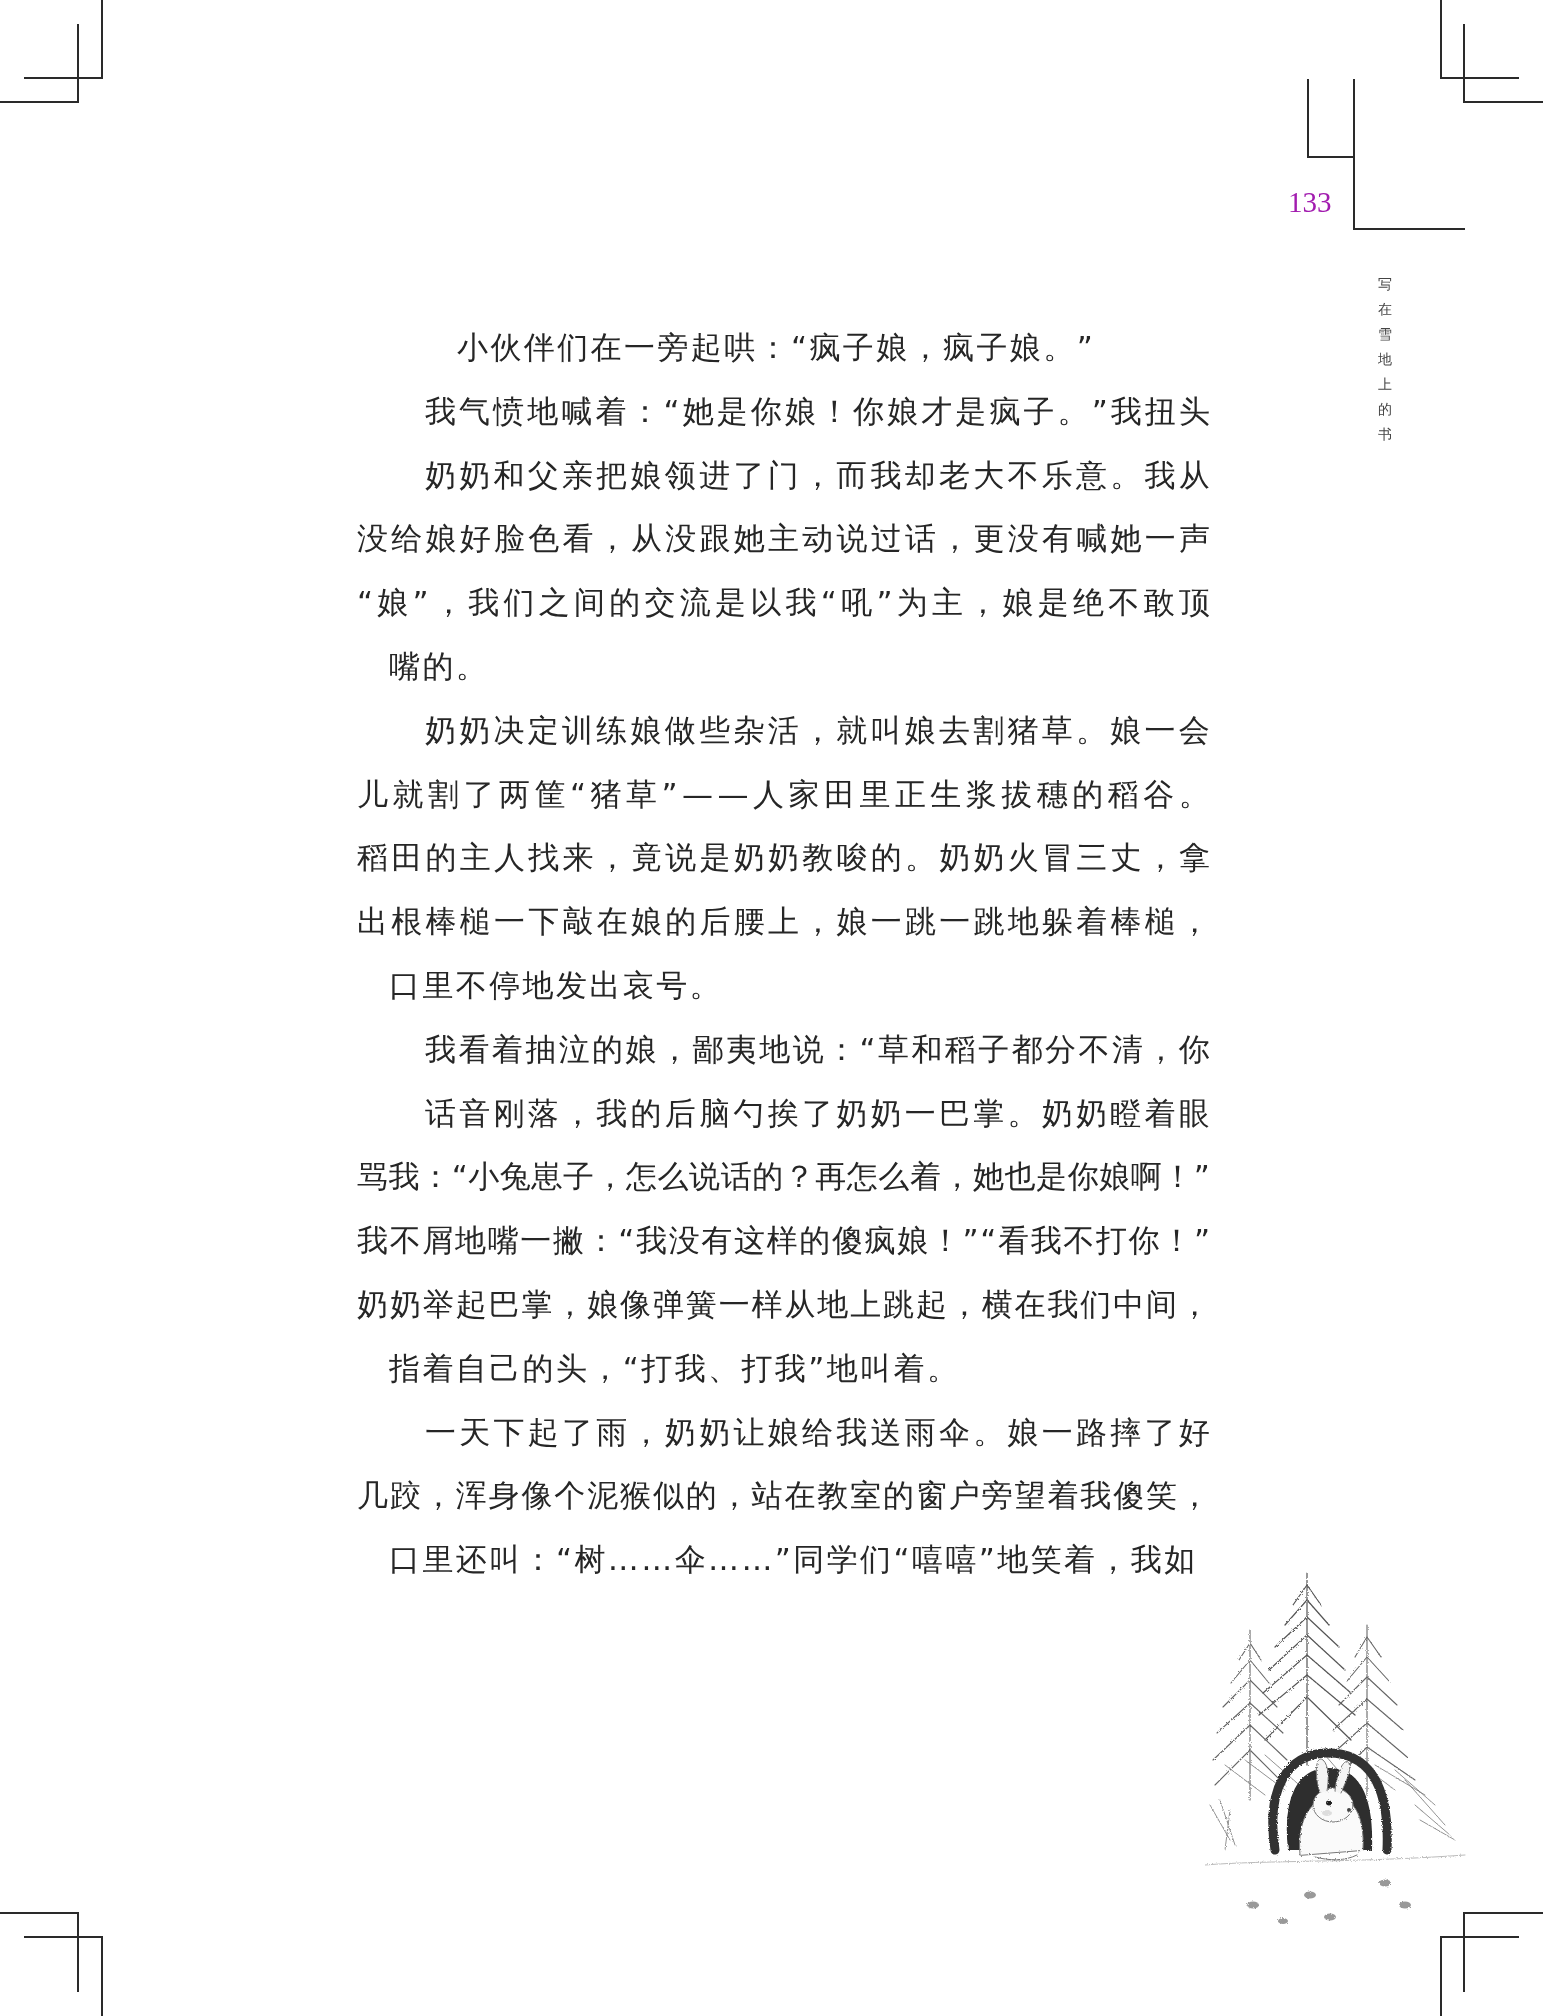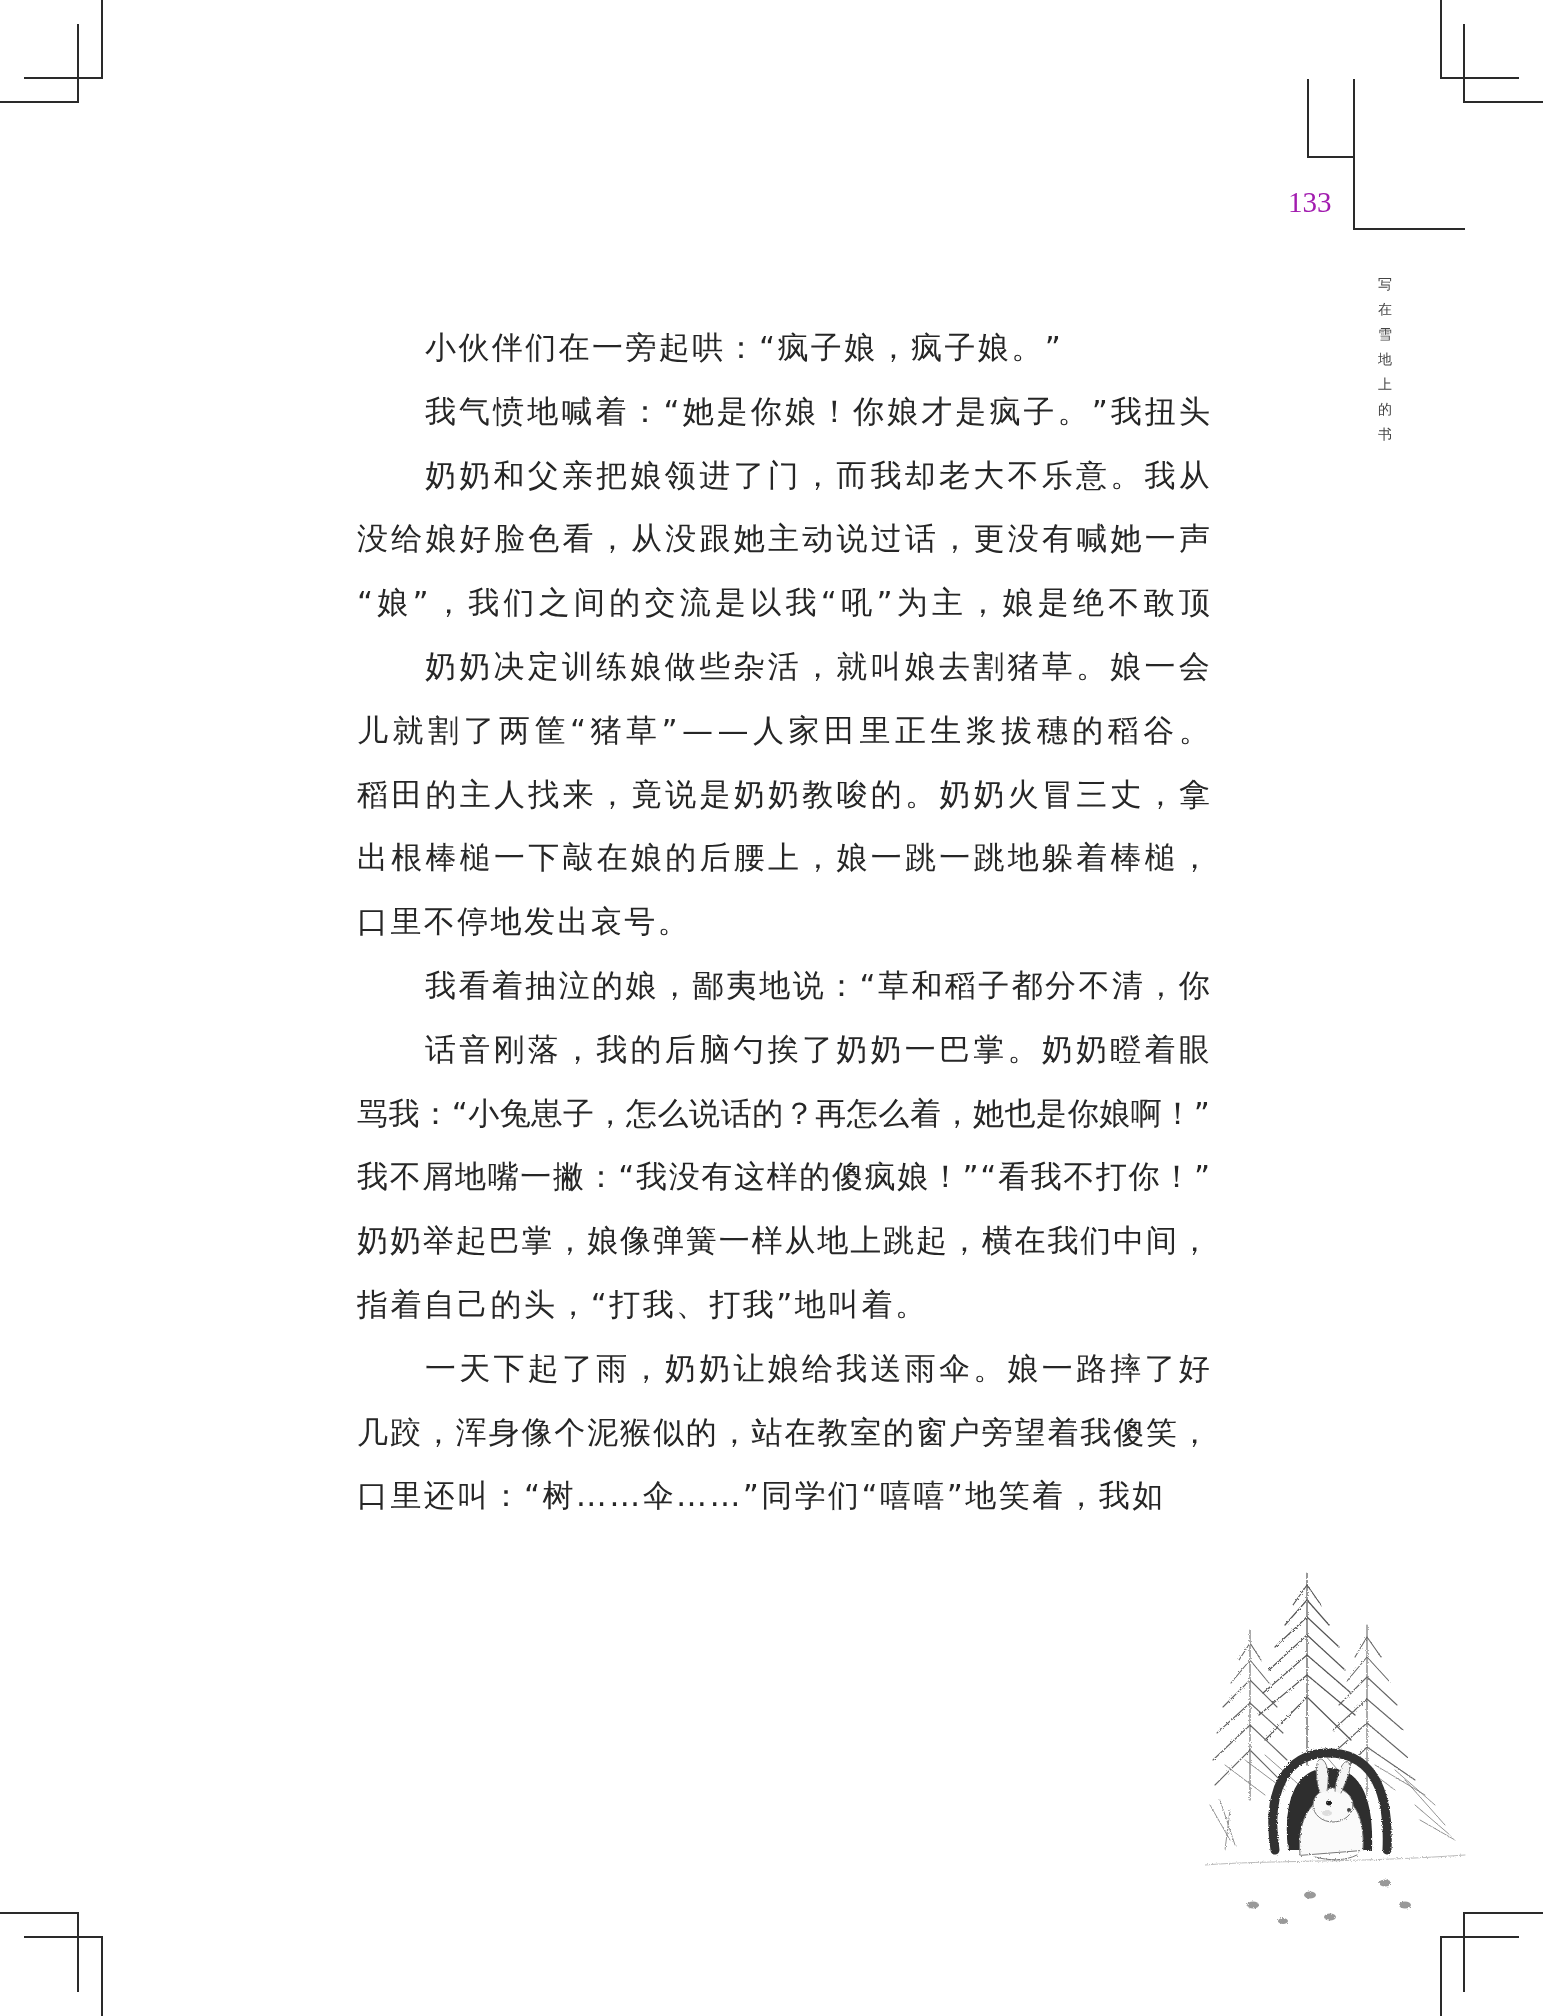--- a/index.html
+++ b/index.html
@@ -10,21 +10,21 @@
   .v { width: 2px; }
   .page-number { position: absolute; left: 1288px; top: 186px; font-family: "Liberation Serif", "DejaVu Serif", serif;
                  font-size: 29px; color: #a21caf; letter-spacing: 0px; }
   .running-title { position: absolute; left: 1372px; top: 272px; width: 26px;
                    font-family: "DejaVu Sans", sans-serif; font-size: 14px; color: #444;
                    line-height: 25px; text-align: center; word-break: break-all; }
   .body-text { position: absolute; left: 357px; top: 316px; width: 853px; }
   .line { height: 63.8px; line-height: 63.8px; font-size: 31px; white-space: nowrap;
           display: flex; justify-content: space-between; color: #262626; }
   .line.indent { padding-left: 68px; }
-  .line.last { justify-content: flex-start; letter-spacing: 2.4px; }
+  .line.last { justify-content: flex-start; letter-spacing: 2.4px; margin-left: 32px; }
   .line span.ch { display: inline-block; }
   .illustration { position: absolute; left: 1205px; top: 1565px; width: 270px; height: 360px; }
 </style>
 </head>
 <body>
 
 <div class="mark v" style="left:101px;top:0;height:79px;"></div>
 <div class="mark h" style="left:24px;top:77px;width:79px;"></div>
 <div class="mark v" style="left:77px;top:24px;height:79px;"></div>
 <div class="mark h" style="left:0;top:101px;width:79px;"></div>
@@ -153,20 +153,21 @@
       <span class="ch">为</span>
       <span class="ch">主</span>
       <span class="ch">，</span>
       <span class="ch">娘</span>
       <span class="ch">是</span>
       <span class="ch">绝</span>
       <span class="ch">不</span>
       <span class="ch">敢</span>
       <span class="ch">顶</span>
     </div>
+    <div class="line last">嘴的。</div>
     <div class="line indent">
       <span class="ch">奶</span>
       <span class="ch">奶</span>
       <span class="ch">决</span>
       <span class="ch">定</span>
       <span class="ch">训</span>
       <span class="ch">练</span>
       <span class="ch">娘</span>
       <span class="ch">做</span>
       <span class="ch">些</span>

